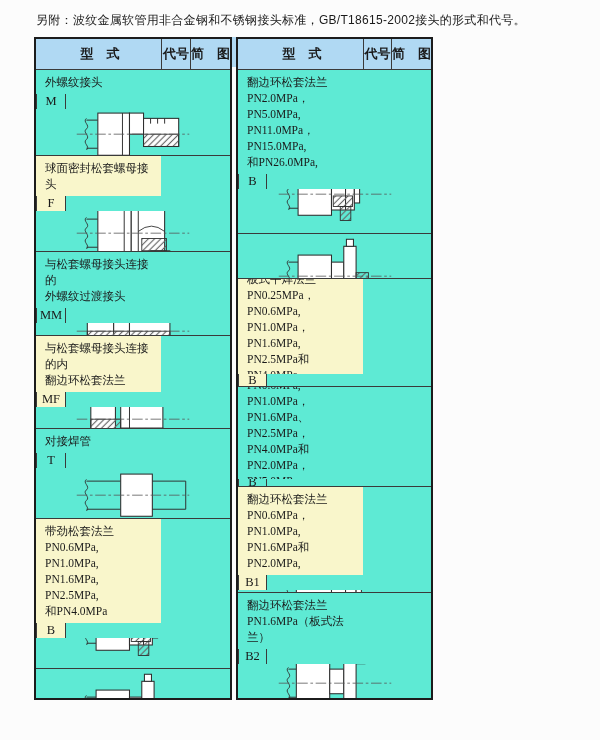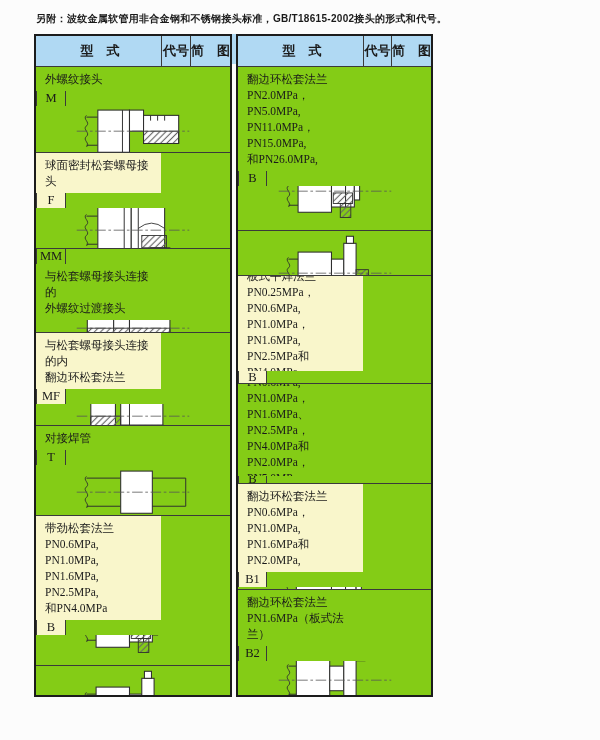--- a/index.html
+++ b/index.html
@@ -6,31 +6,31 @@
   body{
     width:600px;height:740px;
     background:#fcfcfc;
     font-family:"Liberation Serif", serif;
     color:#1a1a1a;
     overflow:hidden;
   }
   .title{
     margin:12px 0 0 36px;
     font-family:"Liberation Sans", sans-serif;
-    font-weight:bold;
-    font-size:10px;
+    font-weight:normal;
+    font-size:12px;
     letter-spacing:0.3px;
   }
   .tables{
     display:flex;
     margin:8px 0 0 34px;
   }
   .half{
     border:2px solid #1c1c1c;
-    background:#84cc16;
+    background:#5eead4;
   }
   .gap{width:4px;display:flex;flex-direction:column;background:#fcfcfc;}
   .gap-top{height:30px;background:#b0d9f3;}
   .row{display:flex;box-sizing:border-box;}
   .row + .row{border-top:1px solid #3a3a3a;flex-direction:column;}
   .cell{box-sizing:border-box;overflow:hidden;}
   .cell.type{
     width:125px;
     padding:4px 6px 4px 9px;
     display:flex;align-items:center;
@@ -123,23 +123,23 @@
                 <path d="M72,46 q15,-12 30,0" fill="none" stroke="#2e2e2e" stroke-width="1"></path>
                 <rect x="76" y="54" width="28" height="14" fill="url(#h1)" stroke="#2e2e2e" stroke-width="1"></rect>
                 <rect x="86" y="68" width="22" height="12" fill="url(#h1)" stroke="#2e2e2e" stroke-width="1"></rect>
                 <line x1="2" y1="48" x2="130" y2="48" stroke="#555" stroke-width="0.9" stroke-dasharray="12 3 3 3"></line>
               </svg>
             </div>
         </div>
       </div>
 
       <div class="row" style="height:84px">
-        <div class="cell code">MM</div>
         <div class="cell type">与松套螺母接头连接的
 外螺纹过渡接头</div>
+        <div class="cell code">MM</div>
         <div class="cell sketch">
           <div class="diagram">
               <svg viewBox="0 0 132 92" xmlns="http://www.w3.org/2000/svg">
                 <defs>
                   <pattern id="h2" patternUnits="userSpaceOnUse" width="5" height="5" patternTransform="rotate(45)">
                     <line x1="2.5" y1="0" x2="2.5" y2="5" stroke="#666" stroke-width="1.3"></line>
                   </pattern>
                 </defs>
                 <rect x="14" y="26" width="30" height="40" fill="#fff" stroke="#2e2e2e" stroke-width="1.2"></rect>
                 <line x1="22" y1="26" x2="22" y2="32" stroke="#2e2e2e" stroke-width="1.1"></line>

